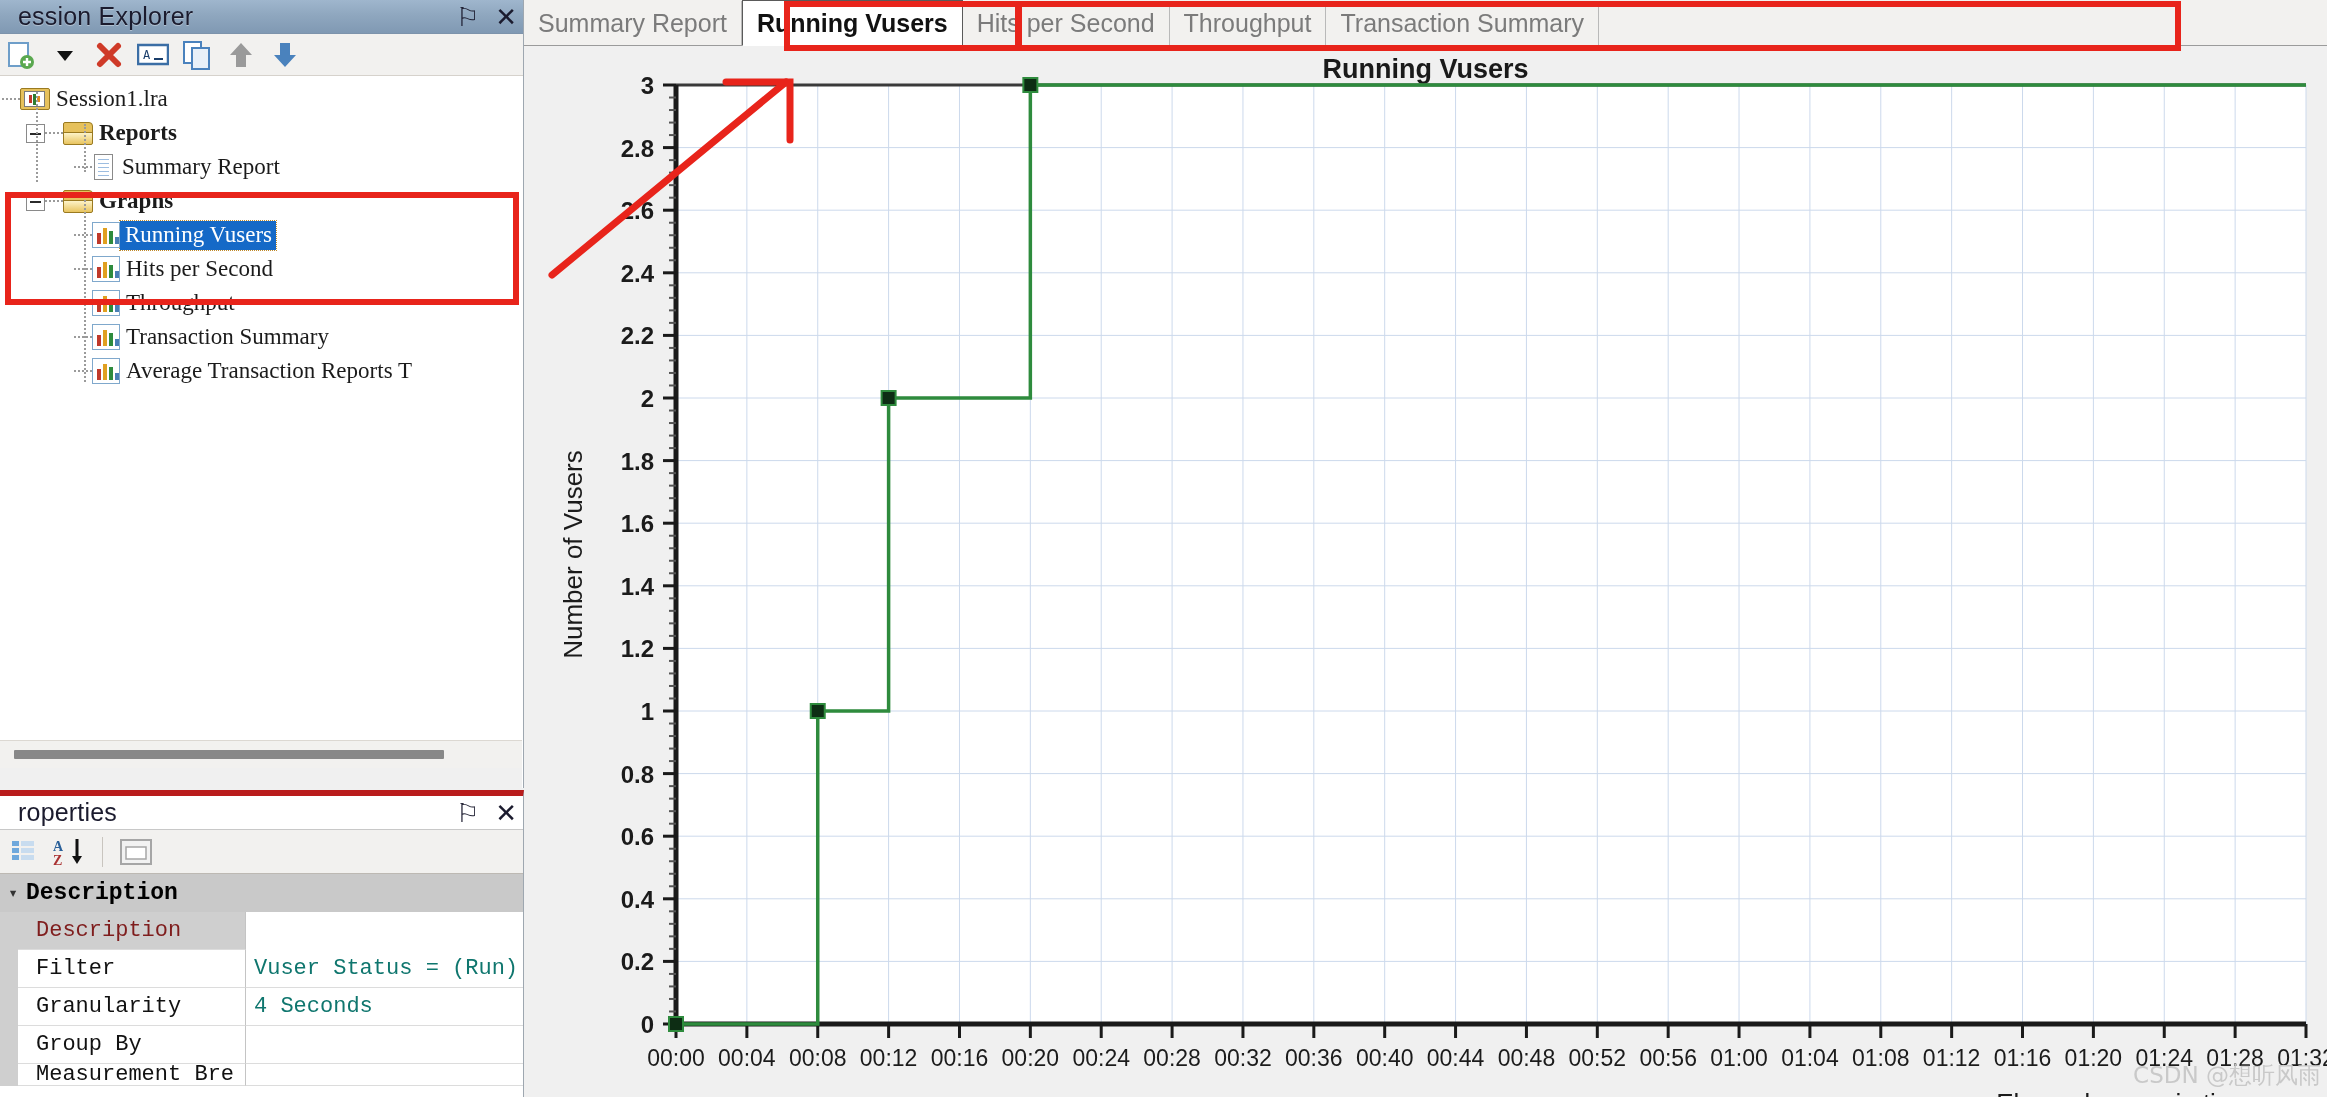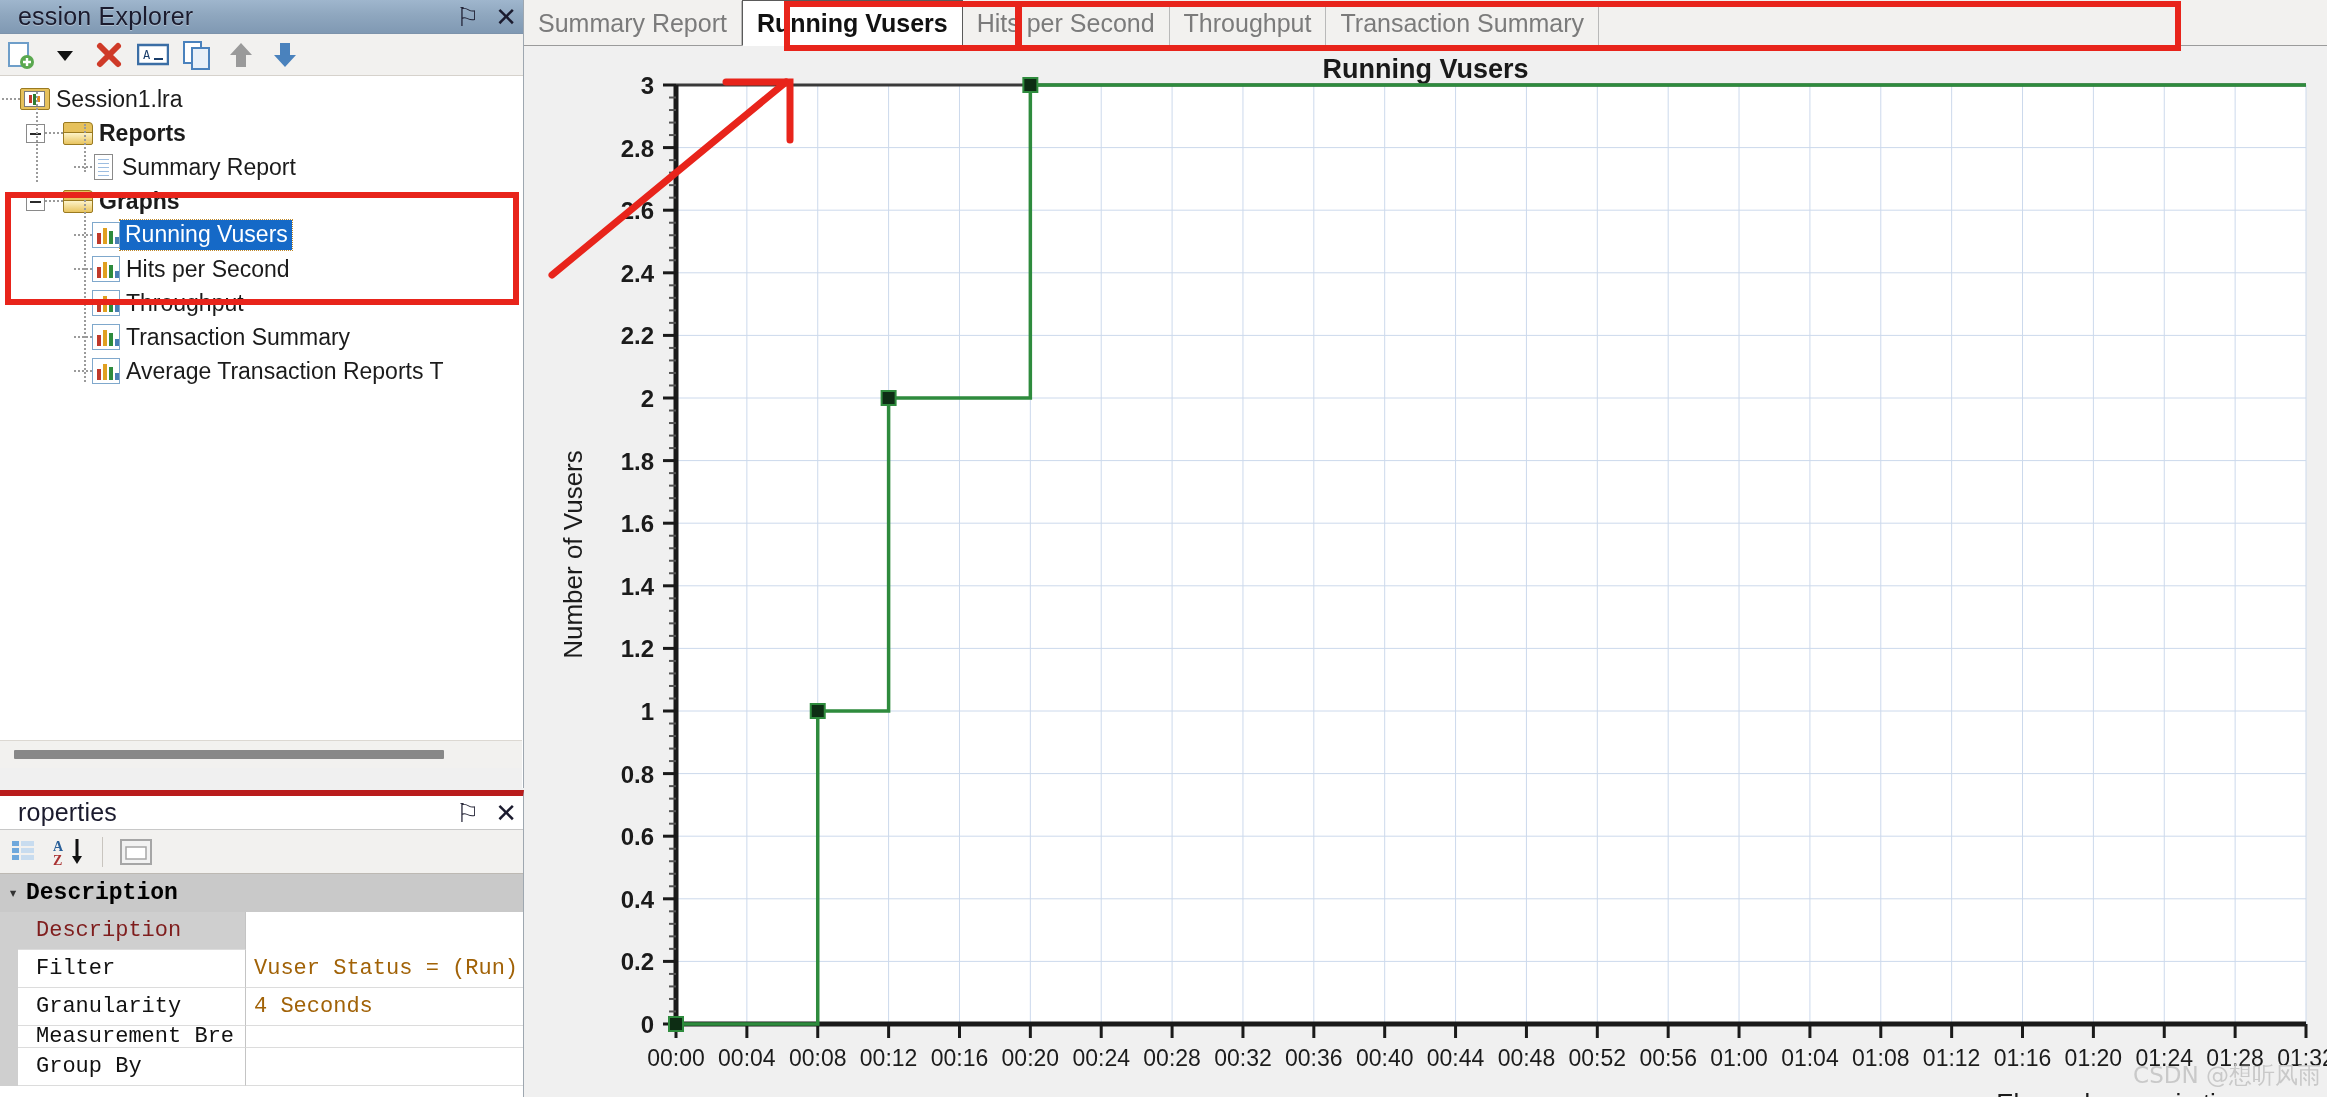--- a/index.html
+++ b/index.html
@@ -49,21 +49,21 @@
   .tb-btn { width: 38px; height: 36px; display: flex; align-items: center;
             justify-content: center; position: relative; }
 
   .tree-area {
     position: absolute; left: 0; top: 76px; right: 1px; bottom: 48px;
     background: #ffffff; overflow: hidden;
   }
   .tree { padding-top: 6px; font-size: 0; }
   .tnode {
     display: flex; align-items: center; height: 34px;
-    white-space: nowrap; position: relative;
+    white-space: nowrap; position: relative; font-family: Liberation Serif, serif;
   }
   .tnode .lbl {
     font-size: 23px; color: #1b1b1b; padding-left: 6px;
     white-space: nowrap;
   }
   .tnode .lbl.bold { font-weight: bold; }
   .tnode .lbl.sel {
     background: #1569c7; color: #ffffff;
     outline: 1px dotted #c08a2a; padding: 1px 4px 2px 5px;
   }
@@ -163,21 +163,21 @@
   }
   .pg-name {
     width:228px; flex:0 0 228px; border-right:1px solid #c4c4c4;
     border-bottom:1px solid #dcdcdc;
     display:flex; align-items:center; padding-left:18px;
     font-size:22px; color:#111; background:#ffffff;
   }
   .pg-val {
     flex:1; border-bottom:1px solid #dcdcdc;
     display:flex; align-items:center; padding-left:8px;
-    font-size:22px; color:#a16207; background:#ffffff; overflow:hidden; white-space:nowrap;
+    font-size:22px; color:#0f766e; background:#ffffff; overflow:hidden; white-space:nowrap;
   }
   .pg-row.readonly .pg-name, .pg-row.readonly .pg-val { color:#7f1d1d; background:#cfcfcf;text-align:center; }
   .pg-row.readonly .pg-val { background:#ffffff; }
   .pg-leftstrip { width:18px; background:#cfcfcf; flex:0 0 18px; }
 
   
   #main {
     position:absolute; left:524px; top:0; width:1803px; height:1097px;
     background:#f0f0f0;
   }
@@ -440,28 +440,28 @@
         <div class="pg-row">
           <span class="pg-leftstrip"></span>
           <span class="pg-name">Filter</span>
           <span class="pg-val">Vuser Status = (Run)</span>
         </div>
         <div class="pg-row">
           <span class="pg-leftstrip"></span>
           <span class="pg-name">Granularity</span>
           <span class="pg-val">4 Seconds</span>
         </div>
+        <div class="pg-row">
+          <span class="pg-leftstrip"></span>
+          <span class="pg-name">Group By</span>
+          <span class="pg-val"></span>
+        </div>
         <div class="pg-row" style="height:22px; overflow:hidden;">
           <span class="pg-leftstrip"></span>
           <span class="pg-name">Measurement Bre</span>
-          <span class="pg-val"></span>
-        </div>
-        <div class="pg-row">
-          <span class="pg-leftstrip"></span>
-          <span class="pg-name">Group By</span>
           <span class="pg-val"></span>
         </div>
       </div>
     </div>
   </div>
 
   <div id="main">
 
     <div id="tabstrip">
       <div class="tab">

